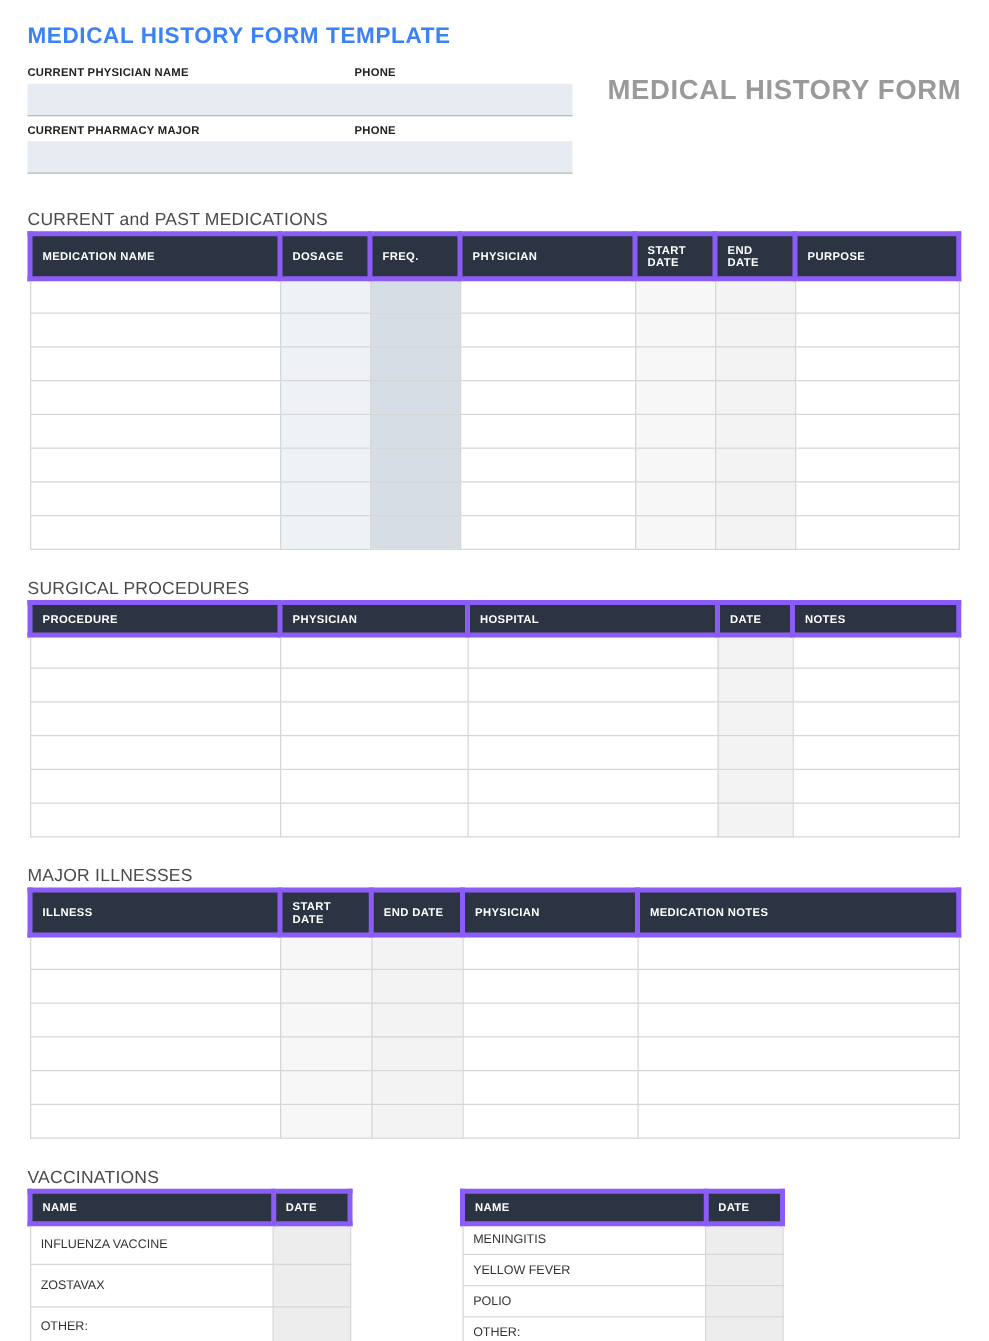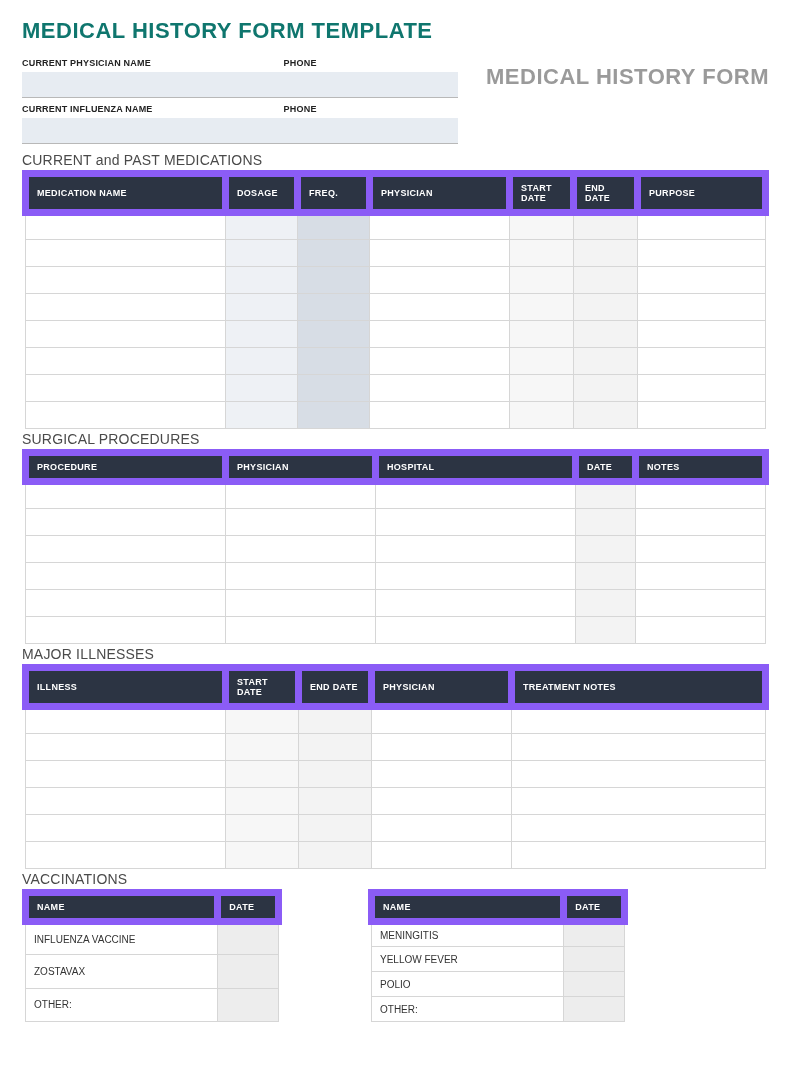--- a/index.html
+++ b/index.html
@@ -4,24 +4,24 @@
 <style>
   * { box-sizing: border-box; margin: 0; padding: 0; }
   body {
     font-family: Arial, Helvetica, sans-serif;
     background: #fff;
     width: 791px;
     padding: 18px 22px 30px 22px;
     color: #333;
   }
   .page-title {
-    font-size: 22px;
+    font-size: 18px;
     font-weight: bold;
     letter-spacing: 0.5px;
-    color: #0f766e;
+    color: #3b82f6;
     margin-bottom: 14px;
   }
   .top-row {
     display: flex;
     align-items: flex-start;
     gap: 28px;
   }
   .info-block {
     width: 520px;
   }
@@ -53,37 +53,37 @@
     font-weight: 700;
     color: #9a9a9a;
     letter-spacing: 0.5px;
     margin-top: 6px;
     margin-left: auto;
     white-space: nowrap;
   }
   .section-title {
     font-size: 14px;
     color: #4a4a4a;
-    margin-top: 2px;
+    margin-top: 22px;
     margin-bottom: 2px;
     letter-spacing: 0.2px;
   }
   table {
     border-collapse: collapse;
     width: 100%;
     table-layout: fixed;
   }
   th {
     background: #2c3443;
     color: #fff;
     font-size: 9px;
     font-weight: bold;
     text-align: left;
     padding: 6px 8px;
-    border: 7px solid #8b5cf6;
+    border: 4px solid #8b5cf6;
     letter-spacing: 0.3px;
   }
   td {
     border: 1px solid #d6d6d6;
     height: 27px;
     font-size: 10px;
     padding: 2px 8px;
     background: #fff;
   }
   td.shade1 { background: #eef1f5; }
@@ -110,21 +110,21 @@
         <input class="field-input" value="" style="">
       </div>
       <div class="info-cell w2">
         <span class="field-label">PHONE</span>
         <input class="field-input" value="" style="">
       </div>
     </div>
 
     <div class="info-row">
       <div class="info-cell w1">
-        <span class="field-label">CURRENT INFLUENZA NAME</span>
+        <span class="field-label">CURRENT PHARMACY MAJOR</span>
         <input class="field-input" value="" style="">
       </div>
       <div class="info-cell w2">
         <span class="field-label">PHONE</span>
         <input class="field-input" value="" style="">
       </div>
     </div>
 
   </div>
   <div class="form-title">MEDICAL HISTORY FORM</div>
@@ -300,21 +300,21 @@
       <col style="width:73px">
     <col style="width:140px">
       <col>
   </colgroup>
   <thead>
       <tr id="ill-head">
         <th>ILLNESS</th>
         <th>START DATE</th>
         <th>END DATE</th>
         <th>PHYSICIAN</th>
-        <th>TREATMENT NOTES</th>
+        <th>MEDICATION NOTES</th>
       </tr>
     </thead>
   <tbody id="ill-body">
       <tr>
         <td></td>
         <td class="shade4"></td>
         <td class="shade3"></td>
         <td></td>
         <td></td>
       </tr>

